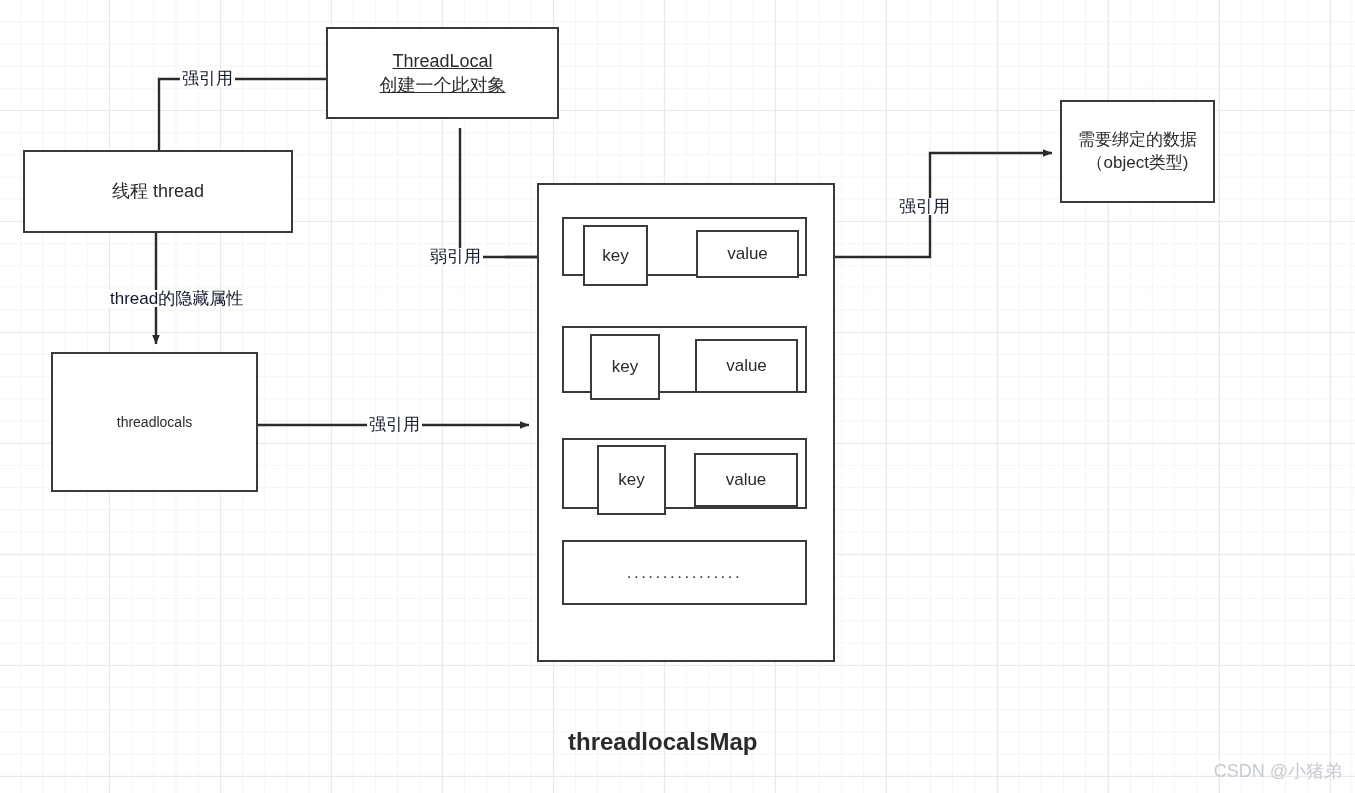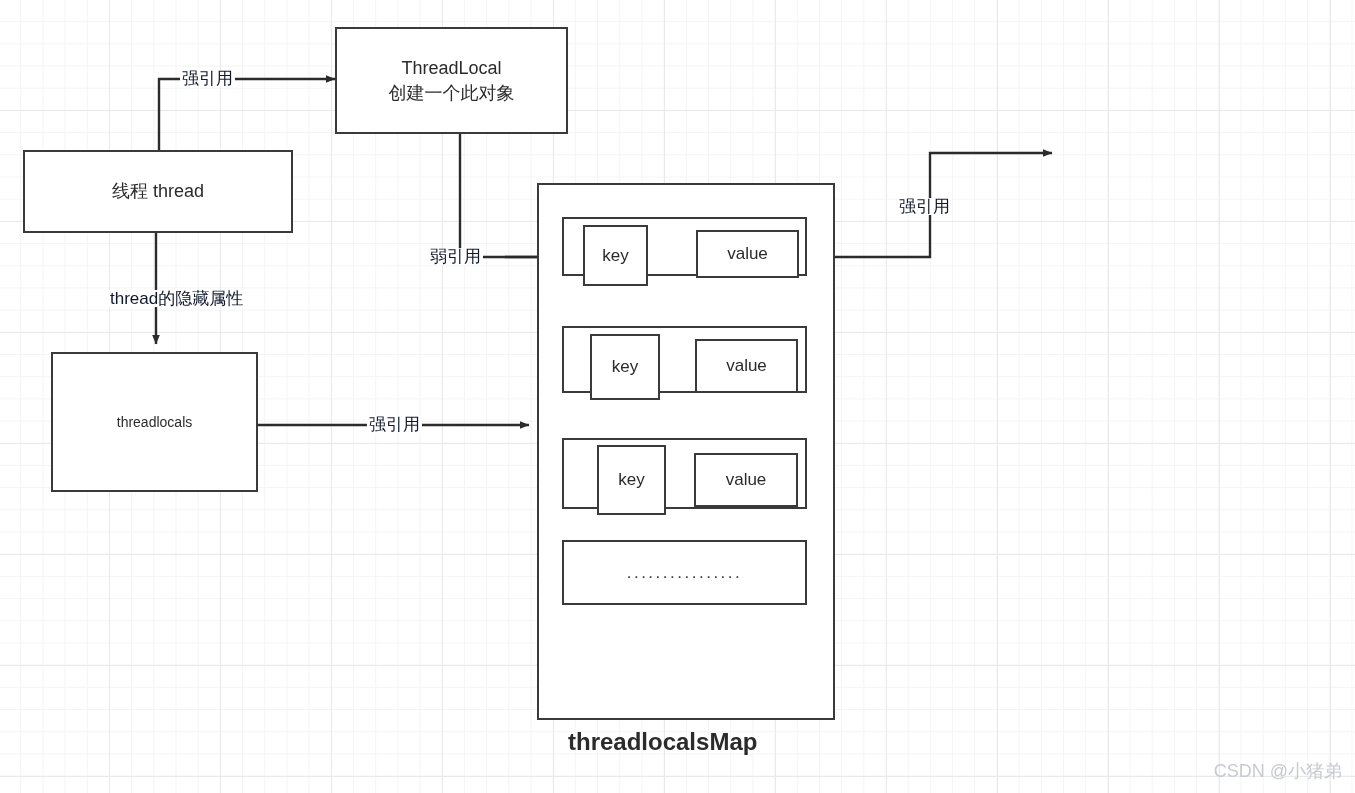--- a/index.html
+++ b/index.html
@@ -51,37 +51,38 @@
     width: 100%;
     white-space: pre-line;
   }
 
   
   #node-thread {
     left: 23px; top: 150px; width: 270px; height: 83px;
     font-size: 18px;
   }
   #node-threadlocal {
-    left: 335px; top: 27px; width: 233px; height: 107px;
+    left: 326px; top: 27px; width: 233px; height: 92px;
     font-size: 18px;
+    text-decoration: underline;
   }
   #node-objectdata {
     left: 1060px; top: 100px; width: 155px; height: 103px;
     font-size: 17px;
     padding: 0 8px;
   }
   #node-threadlocals {
     left: 51px; top: 352px; width: 207px; height: 140px;
     font-size: 14px;
   }
 
   
   #map-outer {
     position: absolute;
-    left: 537px; top: 183px; width: 298px; height: 537px;
+    left: 537px; top: 183px; width: 298px; height: 479px;
     box-sizing: border-box;
     background: #ffffff;
     border: 2.5px solid #3a3a3a;
     padding-left: 20px;
   }
   .entry-row {
     position: absolute;
     box-sizing: border-box;
     background: #ffffff;
     border: 2.5px solid #3a3a3a;
@@ -187,20 +188,23 @@
 
   <div class="node" id="node-thread">
     <span class="node-text">线程 thread</span>
   </div>
 
   <div class="node" id="node-threadlocal">
     <span class="node-text">ThreadLocal
 创建一个此对象</span>
   </div>
 
+  <div class="node" id="node-objectdata">
+    <span class="node-text">需要绑定的数据（object类型)</span>
+  </div>
 
   <div class="node" id="node-threadlocals">
     <span class="node-text">threadlocals</span>
   </div>
 
   <div id="map-outer">
 
     <div class="entry-row" id="entry-row-0">
       <div class="cell" id="cell-key-0">
         <span>key</span>

